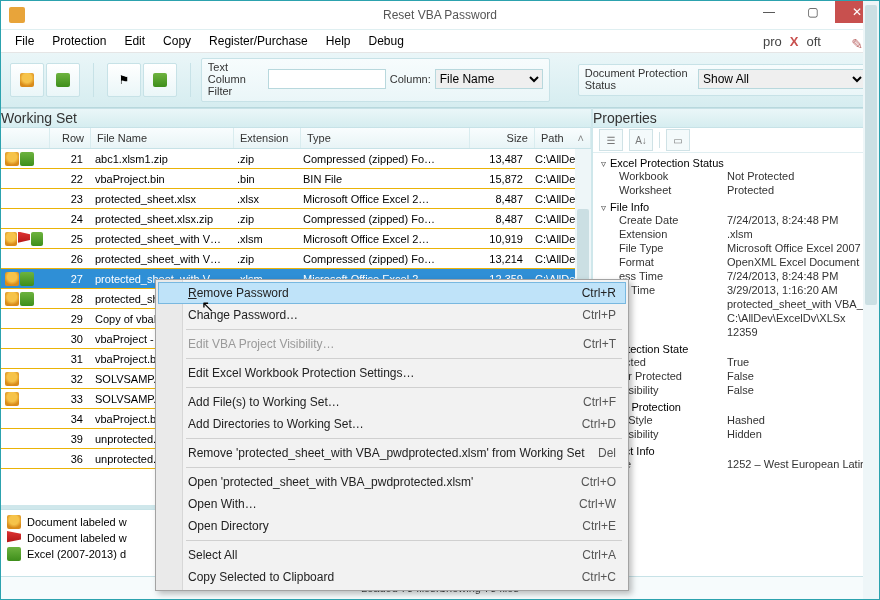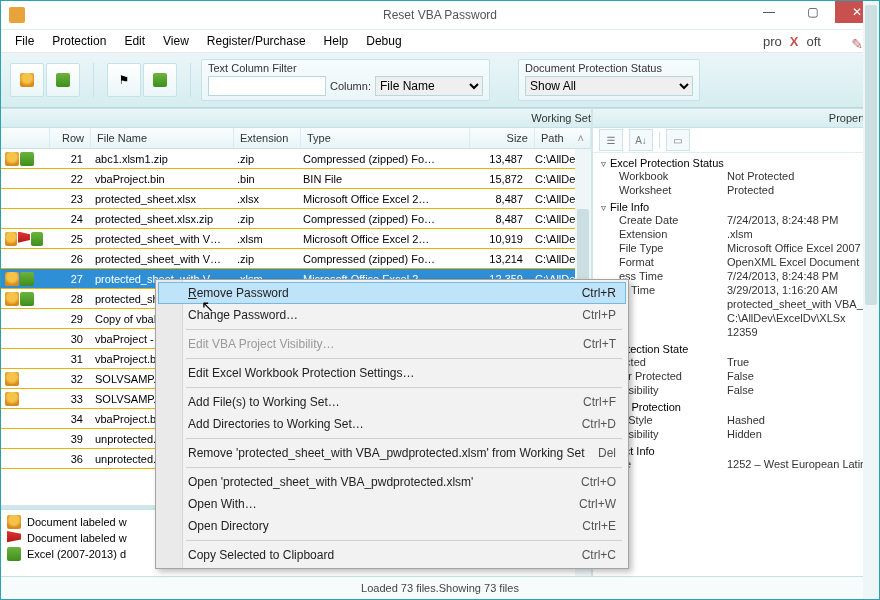--- a/index.html
+++ b/index.html
@@ -12,28 +12,28 @@
 .win-controls .close{background:#c8504e;color:#fff}
 .menubar{height:22px;background:#fff;display:flex;align-items:center;padding:0 6px;gap:2px;border-bottom:1px solid #e5e5e5;position:relative}
 .menubar span{padding:2px 8px;cursor:default}
 .logo{position:absolute;right:42px;top:2px;font-size:13px;color:#444}
 .logo b{color:#c8504e;font-weight:bold}
 .wand{position:absolute;right:8px;top:4px;font-size:14px;color:#b66}
 .toolbar{height:46px;background:linear-gradient(#eaf6f8,#d6edf0);border-bottom:1px solid #b8d8dd;display:flex;align-items:center;padding:4px 6px;gap:6px}
 .tool-group{display:flex;align-items:center;gap:2px;padding:2px;border:1px solid transparent}
 .tool-btn{width:32px;height:32px;display:flex;align-items:center;justify-content:center;border:1px solid #c7e2e7;background:linear-gradient(#fff,#eaf6f8);border-radius:2px}
 .divider{width:1px;height:34px;background:#c7e2e7;margin:0 4px}
-.filter-box{display:flex;flex-direction:column;gap:2px;border:1px solid #c7e2e7;padding:2px 6px 4px;background:linear-gradient(#f7fcfd,#eaf6f8);border-radius:2px}
+.filter-box{display:flex;gap:2px;border:1px solid #c7e2e7;padding:2px 6px 4px;background:linear-gradient(#f7fcfd,#eaf6f8);border-radius:2px}
 .filter-box .lbl{font-size:11px;color:#333}
 .row-inline{display:flex;align-items:center;gap:4px}
 .filter-box input[type=text]{width:112px;height:18px;border:1px solid #b8d8dd;font-size:12px;padding:0 2px}
 .filter-box select{height:20px;border:1px solid #b8d8dd;font-size:12px}
 .main{flex:1;display:flex;min-height:0}
 .left-pane{flex:1;display:flex;flex-direction:column;min-width:0;border-right:2px solid #cfe7eb}
-.pane-header{height:18px;background:linear-gradient(#eaf6f8,#d6edf0);border-top:1px solid #c7e2e7;border-bottom:1px solid #c7e2e7;text-align:right;font-size:11px;line-height:18px;color:#333}
+.pane-header{height:18px;background:linear-gradient(#eaf6f8,#d6edf0);border-top:1px solid #c7e2e7;border-bottom:1px solid #c7e2e7;text-align:left;font-size:14px;line-height:18px;color:#333}
 .grid-head{display:flex;height:20px;background:linear-gradient(#f9fdfe,#e8f4f6);border-bottom:1px solid #c7e2e7;align-items:center}
 .grid-head div{padding:0 6px;border-right:1px solid #d9ecef;line-height:20px;font-size:11px;color:#333;white-space:nowrap;overflow:hidden}
 .grid-body{flex:1;overflow:hidden;position:relative}
 .grid-row{display:flex;height:19px;align-items:center;border-bottom:1px solid #eab308}
 .grid-row.sel{background:#2f8fd6;color:#fff}
 .grid-row div{padding:0 6px;font-size:11px;white-space:nowrap;overflow:hidden}
 .c-icons{width:38px;display:flex;gap:1px;align-items:center;padding-left:4px!important}
 .c-row{width:28px;text-align:right}
 .c-fname{width:130px}
 .c-ext{width:54px}
@@ -83,21 +83,21 @@
       <div>—</div>
       <div>▢</div>
       <div class="close">✕</div>
     </div>
   </div>
 
   <div class="menubar">
     <span>File</span>
     <span>Protection</span>
     <span>Edit</span>
-    <span>View</span>
+    <span>Copy</span>
     <span>Register/Purchase</span>
     <span>Help</span>
     <span>Debug</span>
     <span class="logo"><span>pro</span><b>X</b><span>oft</span></span>
     <span class="wand">✎</span>
   </div>
 
   <div class="toolbar">
     <div class="tool-group">
       <div class="tool-btn">
@@ -475,20 +475,24 @@
         <div class="mi">
           <span>Open With…</span>
           <span class="sc">Ctrl+W</span>
         </div>
         <div class="mi">
           <span>Open Directory</span>
           <span class="sc">Ctrl+E</span>
         </div>
         <div class="sep"></div>
         <div class="mi">
+          <span>Select All</span>
+          <span class="sc">Ctrl+A</span>
+        </div>
+        <div class="mi">
           <span>Copy Selected to Clipboard</span>
           <span class="sc">Ctrl+C</span>
         </div>
       </div>
   </div>
   <div class="cursor">↖</div>
 
 </div>
 
 </body></html>

